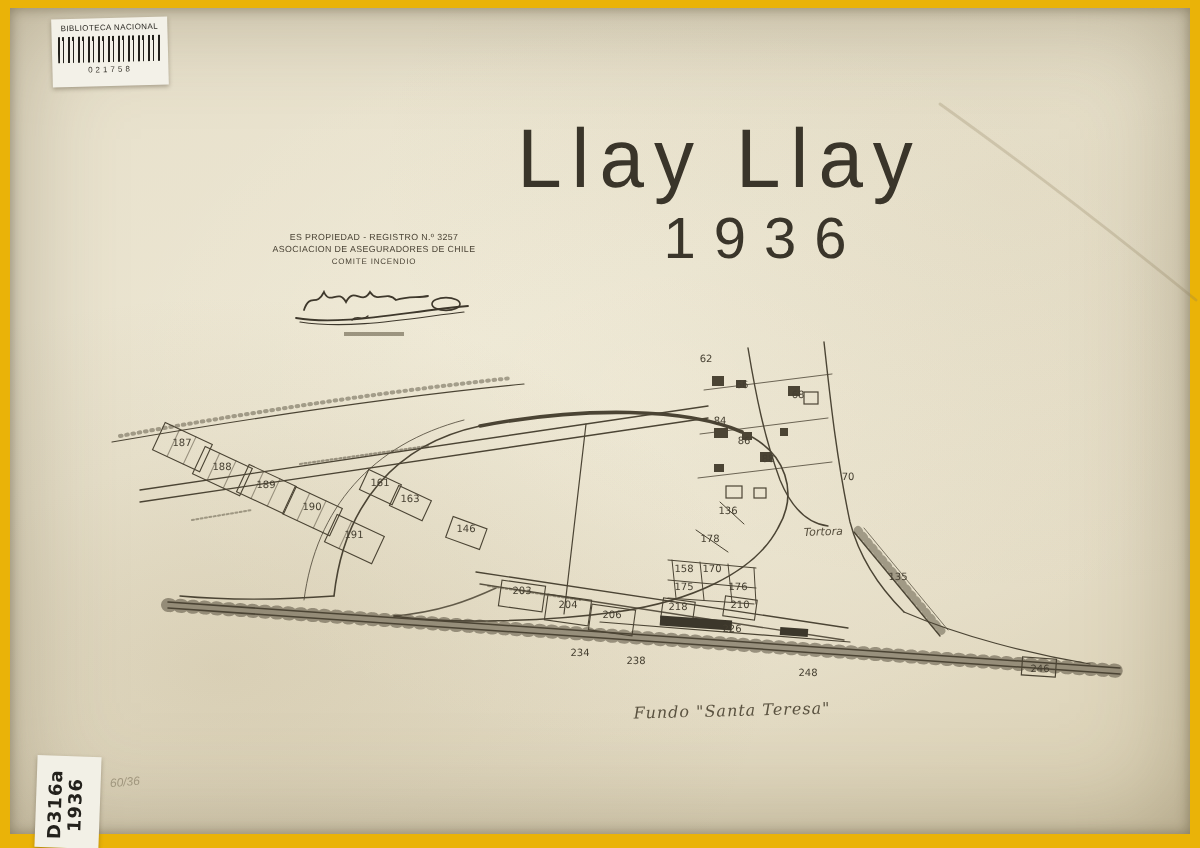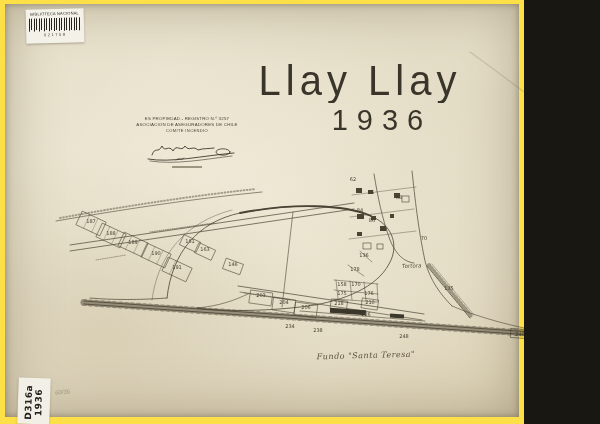--- a/index.html
+++ b/index.html
@@ -1,16 +1,16 @@
 <!DOCTYPE html>
 <html><head>
 <meta charset="utf-8">
 <style>
   html,body{margin:0;padding:0;background:#181712;}
-  .stage{position:relative;width:524px;height:424px;background:#fde047;overflow:hidden;
+  .stage{position:relative;width:600px;height:424px;background:#eab308;overflow:hidden;
          font-family:"Liberation Sans",sans-serif;}
   .paper{position:absolute;left:5px;top:4px;right:5px;bottom:7px;
     background:
       radial-gradient(ellipse at 18% 80%, rgba(150,130,85,.18), transparent 40%),
       radial-gradient(ellipse at 85% 20%, rgba(150,130,85,.10), transparent 45%),
       radial-gradient(ellipse at 55% 45%, rgba(255,252,238,.25), transparent 60%),
       linear-gradient(160deg,#e7e0cb 0%,#ece6d2 40%,#e4dcc5 75%,#d9cfb2 100%);
     box-shadow: inset 0 0 55px rgba(104,91,58,.40), inset 0 0 7px rgba(70,61,38,.50);
   }
   

